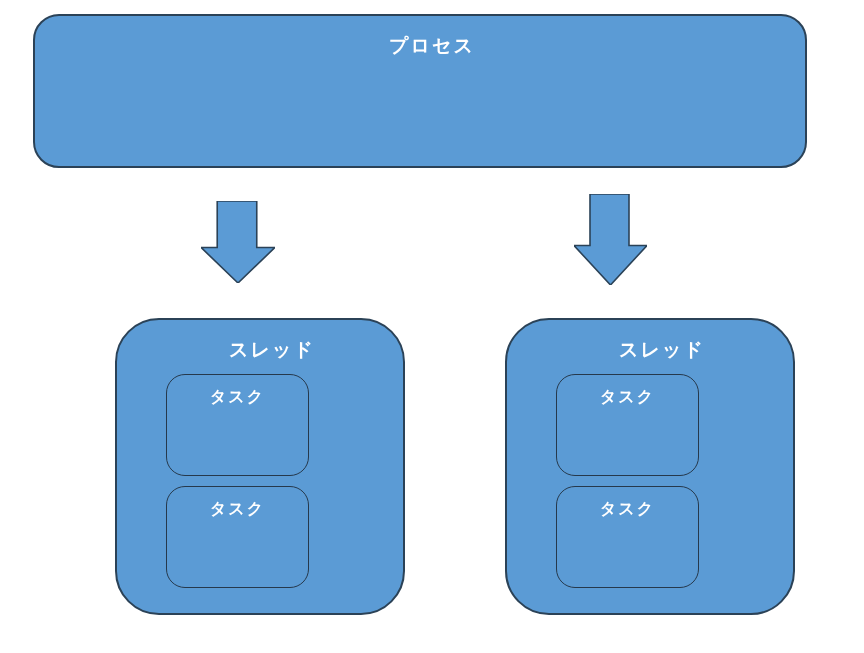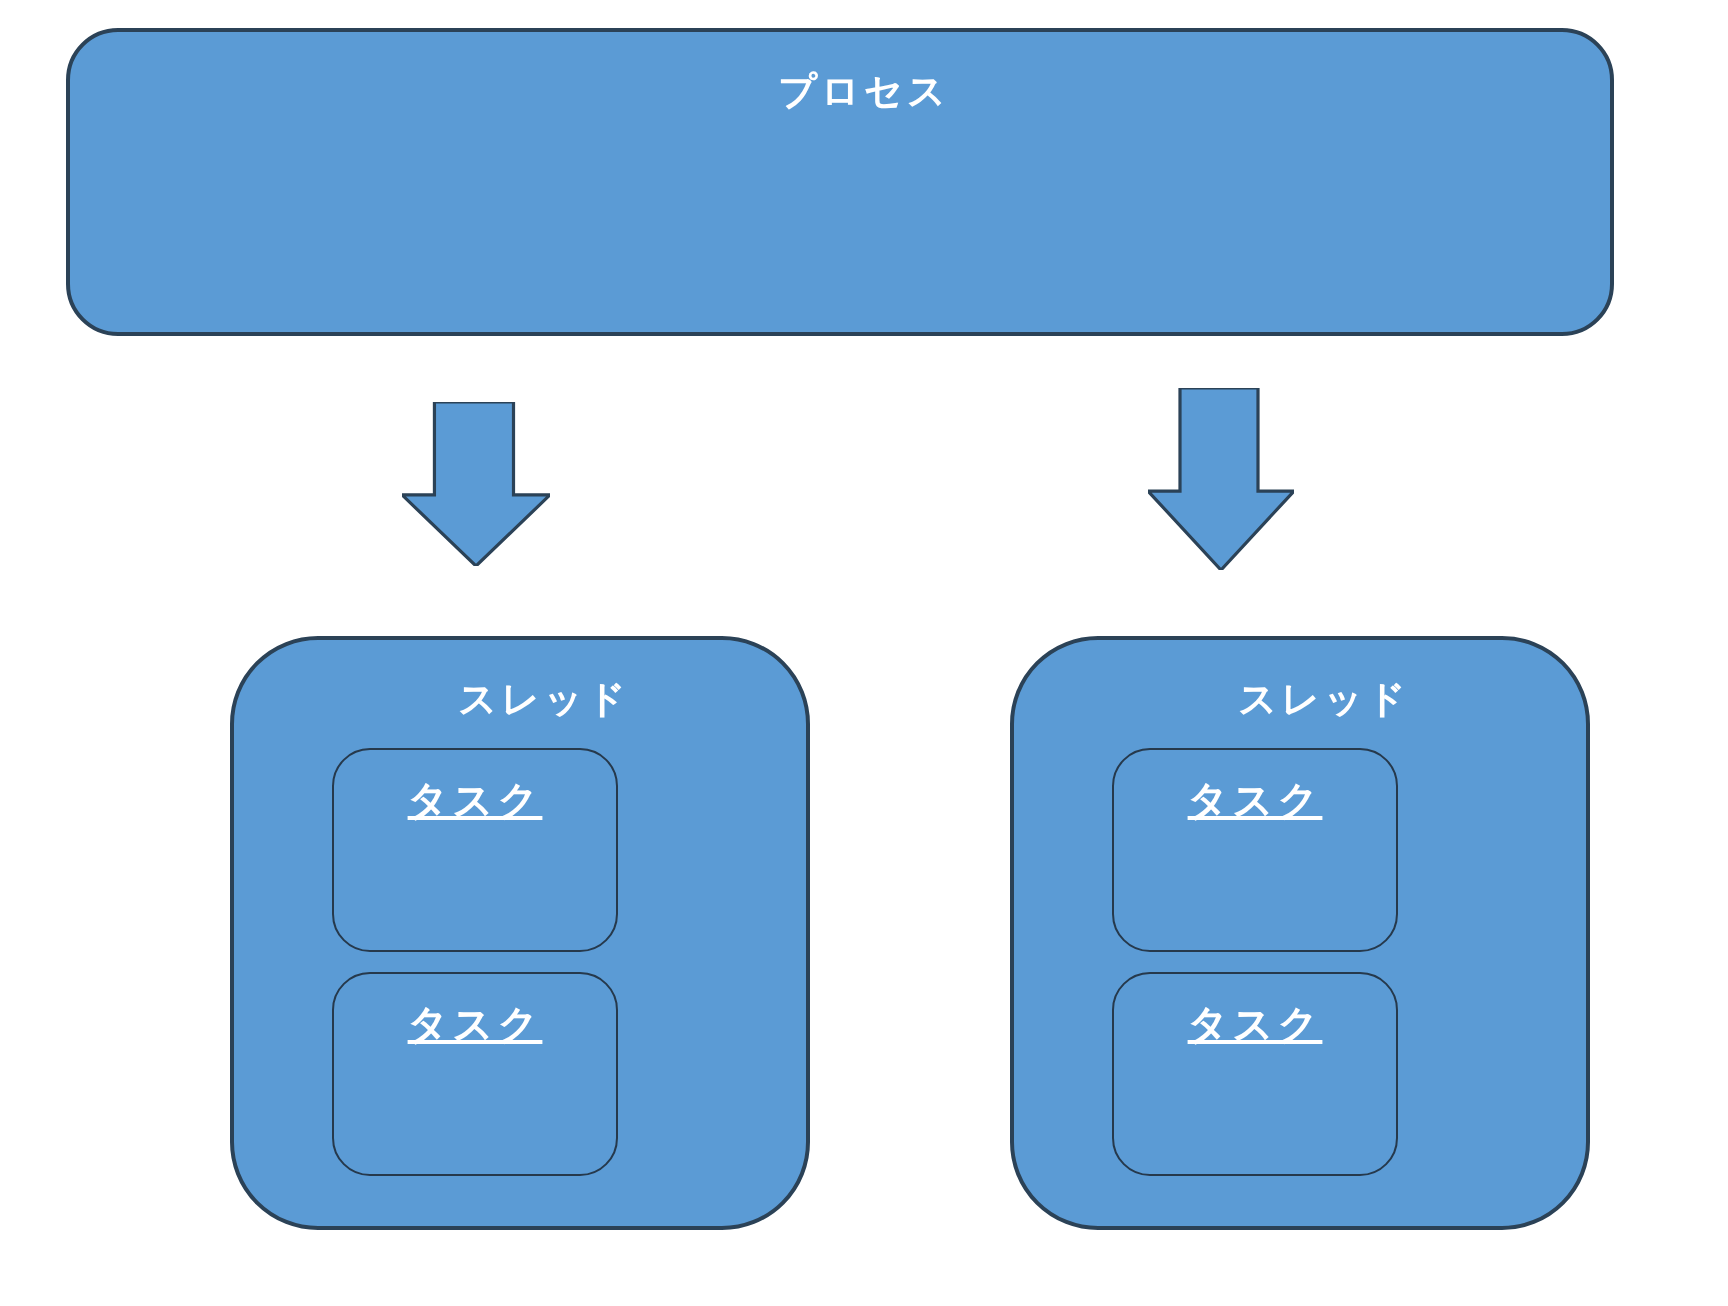--- a/index.html
+++ b/index.html
@@ -56,24 +56,23 @@
     border-radius: 19px;
     background: transparent;
   }
   .task-1 { top: 54px; }
   .task-2 { top: 166px; }
   .task-label {
     width: 100%;
     text-align: center;
     color: var(--label-text);
     font-weight: bold;
-    font-size: 20px;
+    font-size: 16px;
     letter-spacing: 2px;
     padding-top: 12px;
-    text-decoration: underline;
   }
   .arrow-svg { position: absolute; display: block; }
   .arrow-left  { left: 201px; top: 201px; width: 74px; height: 82px; }
   .arrow-right { left: 574px; top: 194px; width: 73px; height: 91px; }
   .arrow-svg polygon {
     fill: var(--shape-fill);
     stroke: var(--shape-border);
     stroke-width: 1.6;
     vector-effect: non-scaling-stroke;
   }

